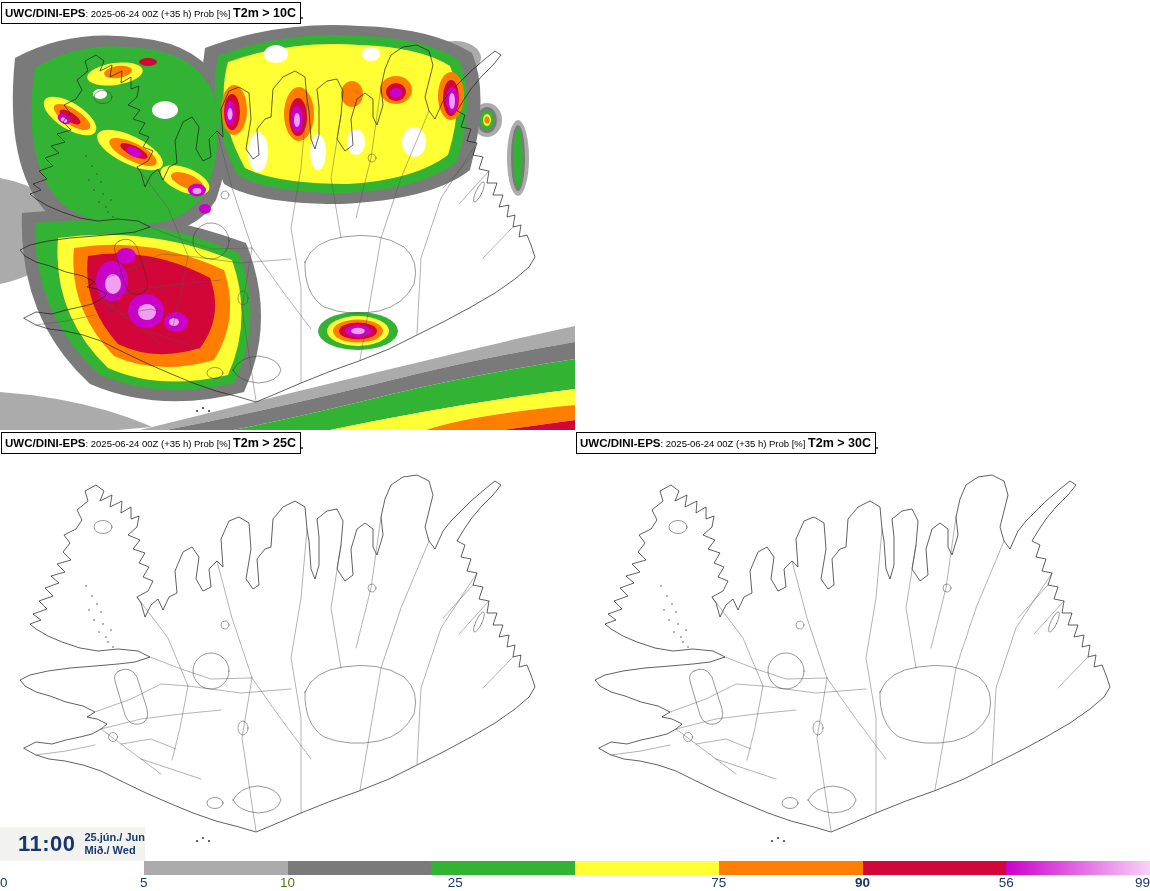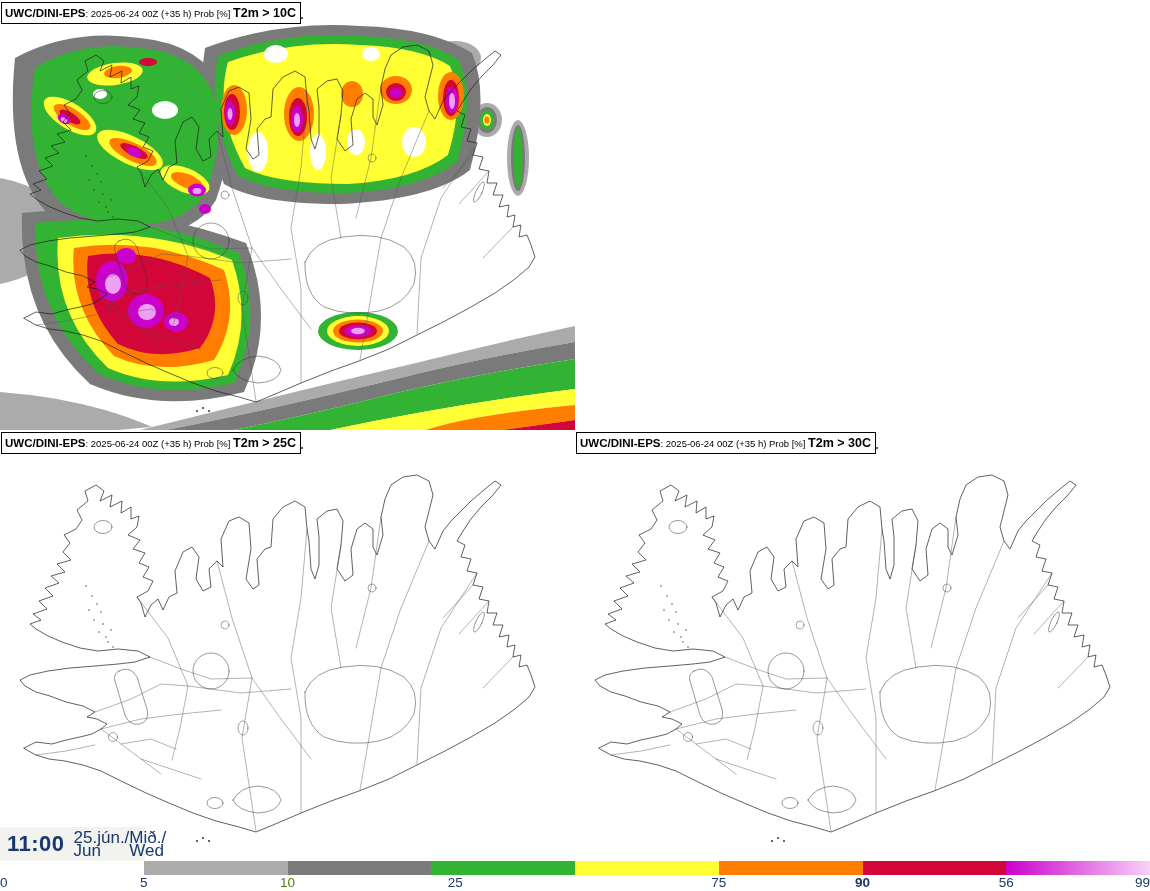--- a/index.html
+++ b/index.html
@@ -11,23 +11,23 @@
             padding:1px 4px 2px 3px;white-space:nowrap;color:#000;line-height:15px;}
   .titlebox .prod{font-weight:bold;font-size:11.5px;}
   .titlebox .meta{font-size:9.5px;}
   .titlebox .thr{font-weight:bold;font-size:12.5px;}
   
   .lg{fill:#ABABAB}.dg{fill:#7A7A7A}.gn{fill:#33B333}.yl{fill:#FFFF33}
   .or{fill:#FF7E00}.rd{fill:#D20638}.mg{fill:#CB00CB}.vi{fill:#F0A0F0}.wh{fill:#ffffff}
   .ovl *{stroke:none;}
   
   #timebox{position:absolute;left:0;top:827px;width:145px;height:34px;background:#F2F2EF;
-           color:#17376E;display:flex;align-items:center;gap:9px;padding:0 0 0 7px;box-sizing:border-box;}
+           color:#17376E;display:flex;align-items:center;gap:9px;padding:0 0 0 7px;box-sizing:border-box;justify-content:flex-end;}
   #timebox .big{font-size:22px;font-weight:bold;letter-spacing:0.5px;}
-  #timebox .dcol{display:flex;flex-direction:row;font-size:17px;font-weight:normal;line-height:13px;}
+  #timebox .dcol{display:flex;flex-direction:column;font-size:11px;font-weight:bold;line-height:13px;}
   #colorbar{position:absolute;left:143.75px;top:861px;width:1006.25px;height:14px;display:flex;}
   #colorbar .seg{flex:1 1 0;height:100%;}
   #ticks{position:absolute;left:0;top:875px;width:1150px;height:16px;}
   #ticks .tick{position:absolute;top:0;font-size:13.5px;color:#17376E;transform:translateX(-50%);}
   #ticks .tick.first{transform:none;}
   #ticks .tick.last{transform:translateX(-100%);}
 </style>
 </head>
 <body>
 

